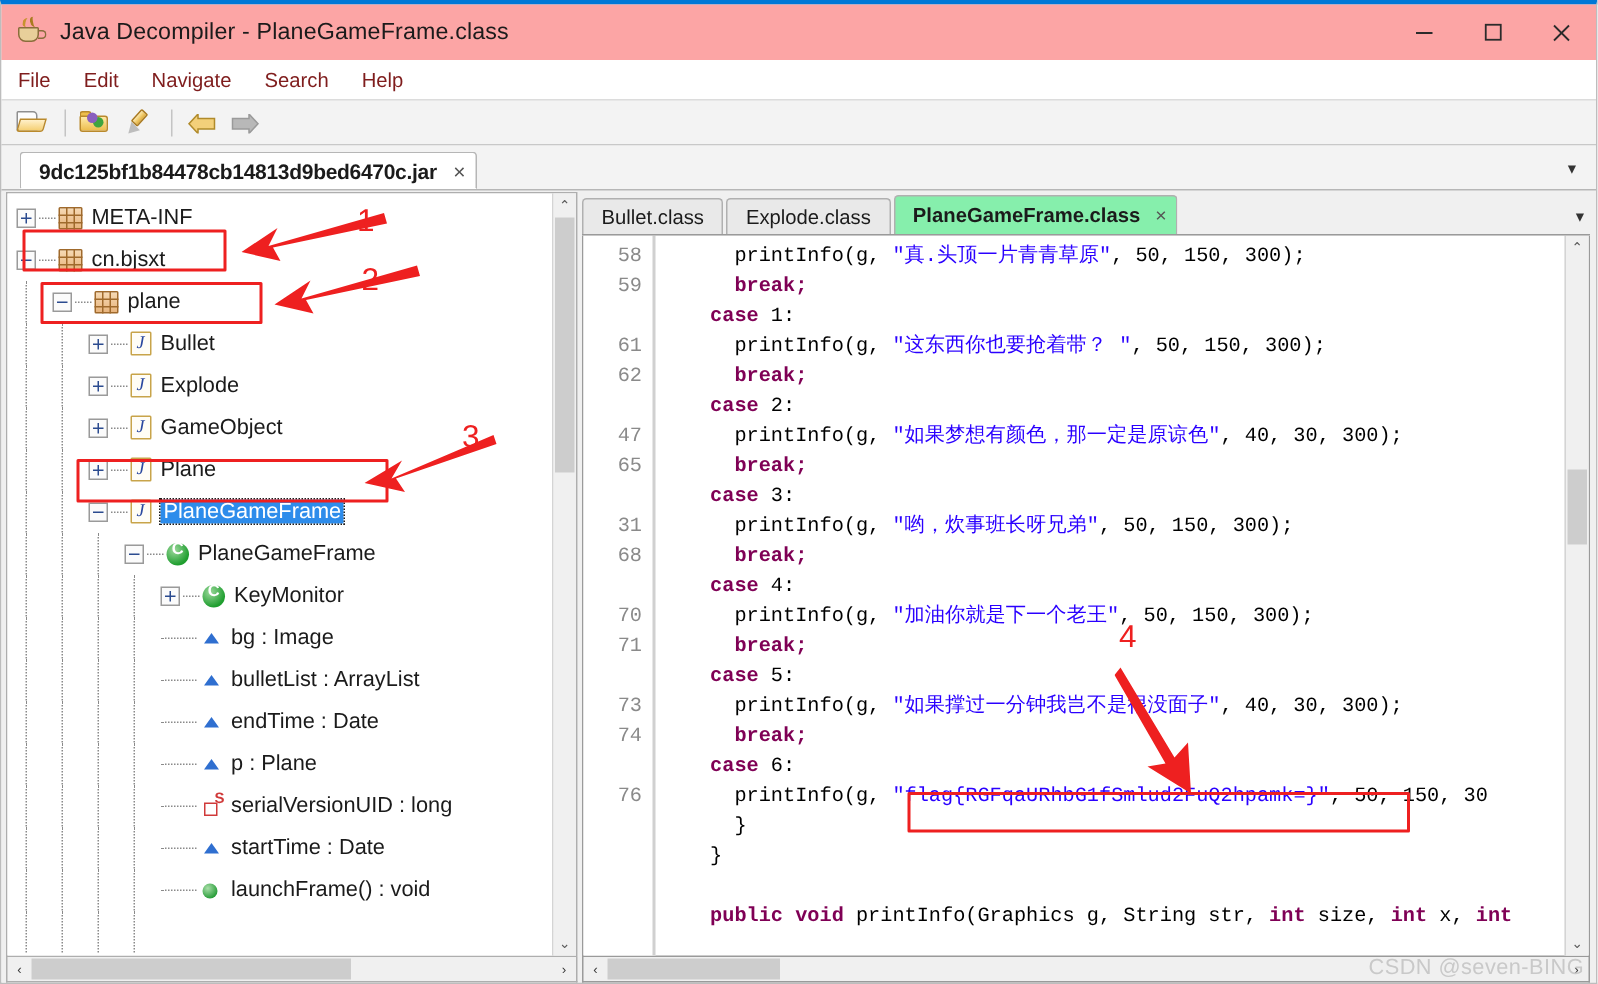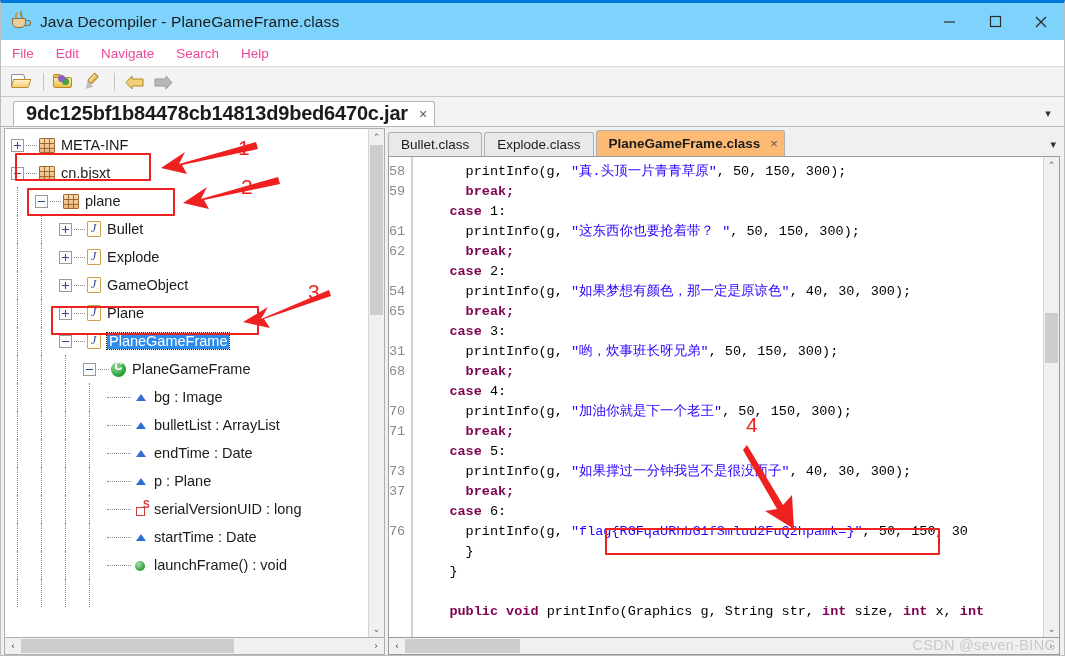--- a/index.html
+++ b/index.html
@@ -19,21 +19,21 @@
     background: #f0f0f0;
     display: flex;
     flex-direction: column;
   }
 
   
   .titlebar {
     height: 37px;
     display: flex;
     align-items: center;
-    background: #7dd3fc;
+    background: #fca5a5;
     flex: 0 0 auto;
   }
   .title-icon {
     width: 22px; height: 22px;
     margin-left: 9px; margin-right: 8px;
     position: relative;
     flex: 0 0 auto;
   }
   .cup-body {
     position: absolute; left: 2px; top: 7px;
@@ -85,21 +85,21 @@
   .menubar {
     height: 26px;
     display: flex;
     align-items: center;
     padding-left: 10px;
     background: #ffffff;
     flex: 0 0 auto;
   }
   .menu-item {
     font-size: 13.5px;
-    color: #ec4899;
+    color: #7f1d1d;
     padding: 2px 10px 2px 1px;
     margin-right: 11px;
     white-space: nowrap;
   }
 
   
   .toolbar {
     height: 31px;
     display: flex;
     align-items: center;
@@ -195,21 +195,21 @@
     height: 25px;
     background: #ffffff;
     border: 1px solid #b6b6b6;
     border-bottom: 1px solid #ffffff;
     border-radius: 3px 3px 0 0;
     display: flex;
     align-items: center;
     padding: 0 7px 0 12px;
   }
   .jartab-label {
-    font-size: 20px;
+    font-size: 14px;
     font-weight: bold;
     color: #1b1b1b;
     letter-spacing: -.2px;
     white-space: nowrap;
   }
   .jartab-close {
     margin-left: 11px;
     font-size: 14px;
     color: #555;
     line-height: 1;
@@ -477,21 +477,21 @@
     font-size: 13.5px;
     color: #1b1b1b;
     background: #e9e9e9;
     border: 1px solid #b0b0b0;
     border-bottom: none;
     border-radius: 3px 3px 0 0;
     margin-right: 2px;
     white-space: nowrap;
   }
   .etab.active {
-    background: #fdba74;
+    background: #86efac;
     font-weight: bold;
     height: 26px;
     padding-right: 6px;
   }
   .etab .eclose {
     margin-left: 10px;
     font-size: 13px;
     color: #555;
     font-weight: normal;
   }
@@ -504,21 +504,21 @@
   }
   .code-wrap {
     flex: 1 1 auto;
     display: flex;
     min-height: 0;
     border: 1px solid #9a9a9a;
     border-top: none;
     background: #ffffff;
   }
   .gutter {
-    width: 24px;
+    width: 48px;
     flex: 0 0 auto;
     background: #ffffff;
     border-right: 2px solid #d0d0d0;
     padding-top: 5px;
     text-align: right;
     padding-right: 7px;
     font-family: "Liberation Mono", monospace;
     font-size: 13.5px;
     color: #8a8a8a;
   }
@@ -747,20 +747,31 @@
                 <div class="dots"></div>
                 <div class="icon-class"></div>
                 <span class="tlabel">PlaneGameFrame</span>
               </div>
               <div class="trow">
                 <div class="guide" style="left: 12px;"></div>
                 <div class="guide" style="left: 36px;"></div>
                 <div class="guide" style="left: 60px;"></div>
                 <div class="guide" style="left: 84px;"></div>
                 <div style="width: 102px; flex: 0 0 auto;"></div>
+                <div class="expander plus"></div>
+                <div class="dots"></div>
+                <div class="icon-class"></div>
+                <span class="tlabel">KeyMonitor</span>
+              </div>
+              <div class="trow">
+                <div class="guide" style="left: 12px;"></div>
+                <div class="guide" style="left: 36px;"></div>
+                <div class="guide" style="left: 60px;"></div>
+                <div class="guide" style="left: 84px;"></div>
+                <div style="width: 102px; flex: 0 0 auto;"></div>
                 <div class="leafdots"></div>
                 <div class="icon-field"></div>
                 <span class="tlabel">bg : Image</span>
               </div>
               <div class="trow">
                 <div class="guide" style="left: 12px;"></div>
                 <div class="guide" style="left: 36px;"></div>
                 <div class="guide" style="left: 60px;"></div>
                 <div class="guide" style="left: 84px;"></div>
                 <div style="width: 102px; flex: 0 0 auto;"></div>
@@ -861,31 +872,31 @@
           <div class="etabbar-menu">▾</div>
         </div>
       <div class="code-wrap">
         <div class="gutter" id="gutter">
             <div class="gln">58</div>
             <div class="gln">59</div>
             <div class="gln"></div>
             <div class="gln">61</div>
             <div class="gln">62</div>
             <div class="gln"></div>
-            <div class="gln">54</div>
+            <div class="gln">47</div>
             <div class="gln">65</div>
             <div class="gln"></div>
             <div class="gln">31</div>
             <div class="gln">68</div>
             <div class="gln"></div>
             <div class="gln">70</div>
             <div class="gln">71</div>
             <div class="gln"></div>
             <div class="gln">73</div>
-            <div class="gln">37</div>
+            <div class="gln">74</div>
             <div class="gln"></div>
             <div class="gln">76</div>
             <div class="gln"></div>
             <div class="gln"></div>
             <div class="gln"></div>
             <div class="gln"></div>
           </div>
         <div class="code-area" id="code-area"><div class="cln"><span>      </span><span class="k-plain">printInfo(g, </span><span class="k-str">"真.头顶一片青青草原"</span><span class="k-plain">, 50, 150, 300);</span></div><div class="cln"><span>      </span><span class="k-kw">break;</span></div><div class="cln"><span>    </span><span class="k-kw">case</span><span class="k-plain"> 1:</span></div><div class="cln"><span>      </span><span class="k-plain">printInfo(g, </span><span class="k-str">"这东西你也要抢着带？ "</span><span class="k-plain">, 50, 150, 300);</span></div><div class="cln"><span>      </span><span class="k-kw">break;</span></div><div class="cln"><span>    </span><span class="k-kw">case</span><span class="k-plain"> 2:</span></div><div class="cln"><span>      </span><span class="k-plain">printInfo(g, </span><span class="k-str">"如果梦想有颜色，那一定是原谅色"</span><span class="k-plain">, 40, 30, 300);</span></div><div class="cln"><span>      </span><span class="k-kw">break;</span></div><div class="cln"><span>    </span><span class="k-kw">case</span><span class="k-plain"> 3:</span></div><div class="cln"><span>      </span><span class="k-plain">printInfo(g, </span><span class="k-str">"哟，炊事班长呀兄弟"</span><span class="k-plain">, 50, 150, 300);</span></div><div class="cln"><span>      </span><span class="k-kw">break;</span></div><div class="cln"><span>    </span><span class="k-kw">case</span><span class="k-plain"> 4:</span></div><div class="cln"><span>      </span><span class="k-plain">printInfo(g, </span><span class="k-str">"加油你就是下一个老王"</span><span class="k-plain">, 50, 150, 300);</span></div><div class="cln"><span>      </span><span class="k-kw">break;</span></div><div class="cln"><span>    </span><span class="k-kw">case</span><span class="k-plain"> 5:</span></div><div class="cln"><span>      </span><span class="k-plain">printInfo(g, </span><span class="k-str">"如果撑过一分钟我岂不是很没面子"</span><span class="k-plain">, 40, 30, 300);</span></div><div class="cln"><span>      </span><span class="k-kw">break;</span></div><div class="cln"><span>    </span><span class="k-kw">case</span><span class="k-plain"> 6:</span></div><div class="cln"><span>      </span><span class="k-plain">printInfo(g, </span><span class="k-str">"flag{RGFqaURhbG1fSmlud2FuQ2hpamk=}"</span><span class="k-plain">, 50, 150, 30</span></div><div class="cln"><span>      </span><span class="k-plain">}</span></div><div class="cln"><span>    </span><span class="k-plain">}</span></div><div class="cln"><span></span><span class="k-plain"></span></div><div class="cln"><span>    </span><span class="k-kw">public void </span><span class="k-plain">printInfo(Graphics g, String str, </span><span class="k-kw">int</span><span class="k-plain"> size, </span><span class="k-kw">int</span><span class="k-plain"> x, </span><span class="k-kw">int</span></div></div>
         <div class="code-vscroll">
           <div class="vs-btn">⌃</div>

